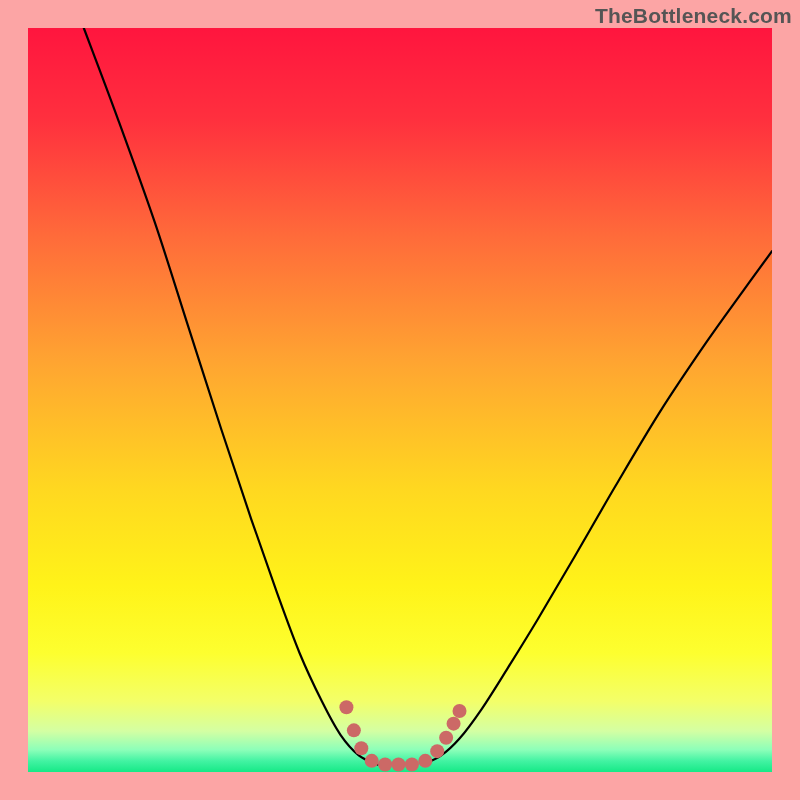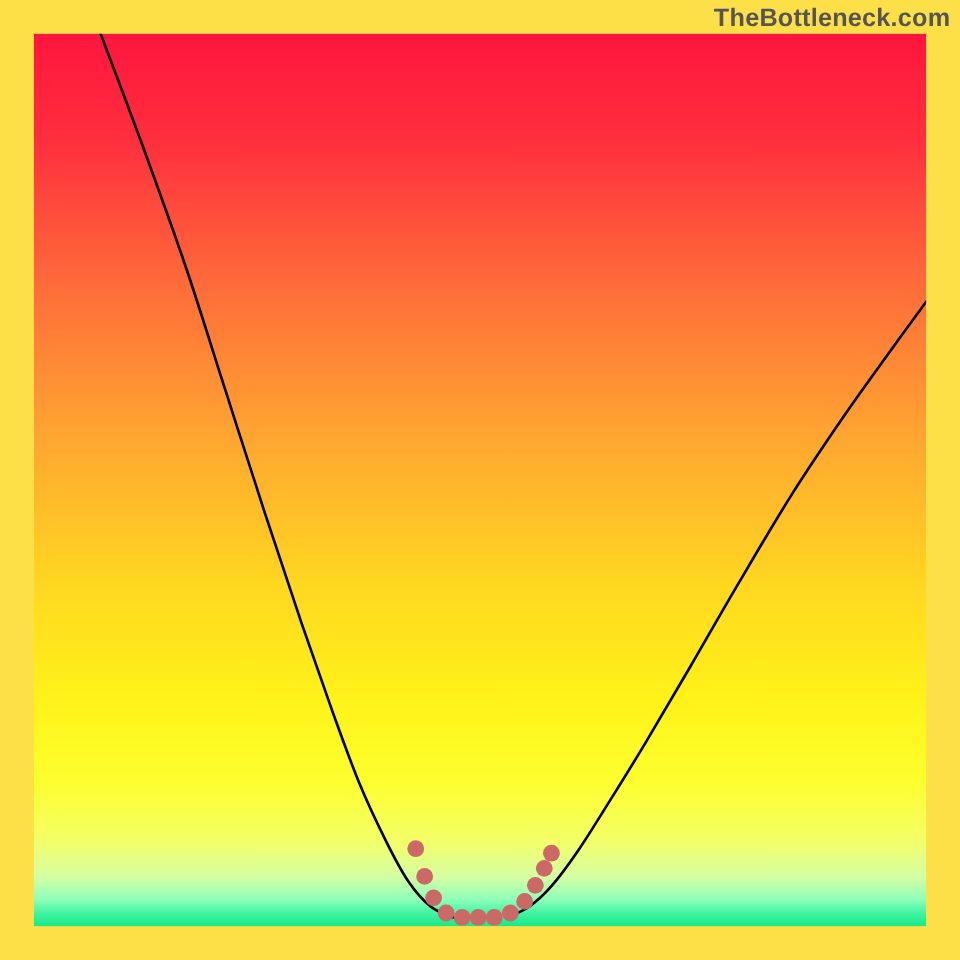--- a/index.html
+++ b/index.html
@@ -10,21 +10,21 @@
     background: #000;
     overflow: hidden;
     font-family: Arial, Helvetica, sans-serif;
   }
   .frame {
     position: absolute;
     left: 0;
     top: 0;
     width: 800px;
     height: 800px;
-    background: #fde047;
+    background: #fca5a5;
   }
   .plot {
     position: absolute;
     left: 28px;
     top: 28px;
     width: 744px;
     height: 744px;
     overflow: hidden;
   }
   .watermark {

